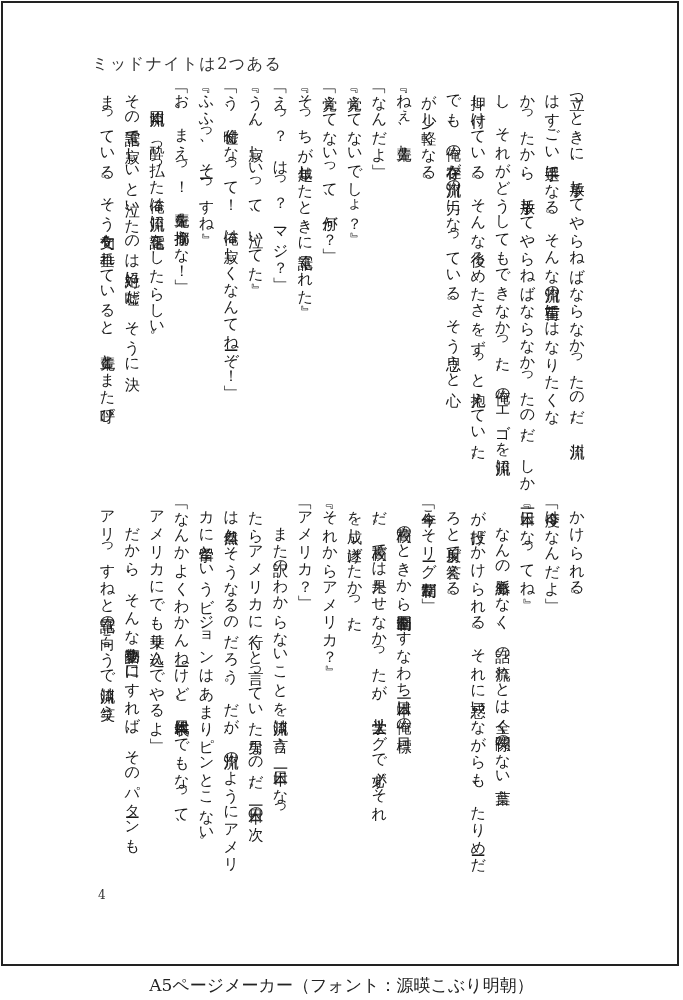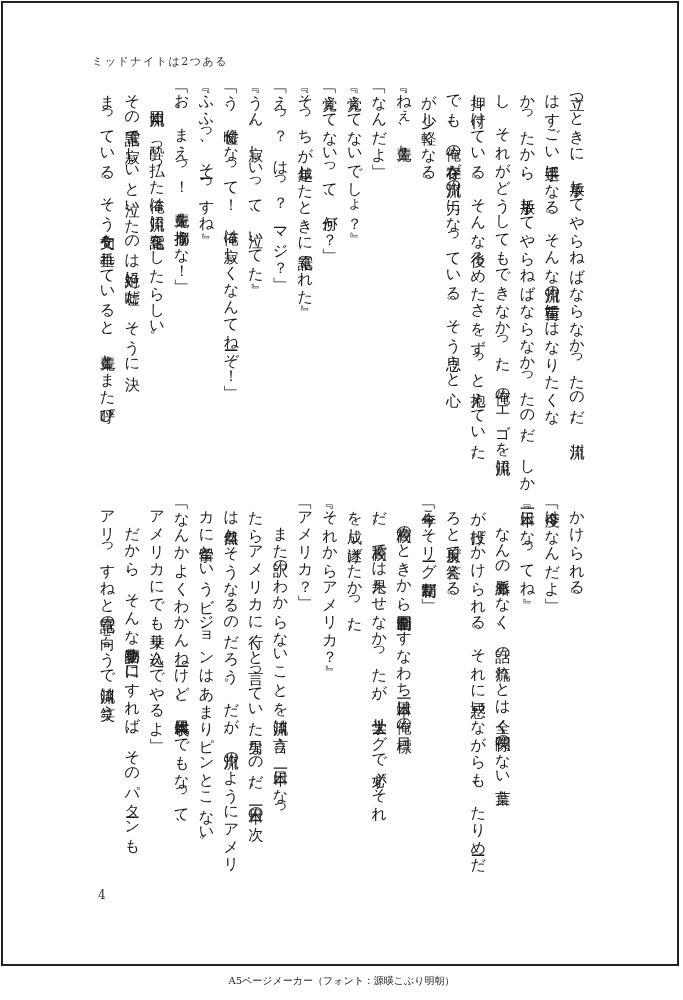--- a/index.html
+++ b/index.html
@@ -1,28 +1,28 @@
 <!DOCTYPE html>
 <html><head>
 <meta charset="utf-8">
 <style>
   html, body { margin: 0; padding: 0; background: #ffffff; }
   body { width: 683px; height: 1000px; position: relative; overflow: hidden;
          font-family: "DejaVu Serif", "Liberation Serif", serif; color: #1a1a1a; }
   .page-frame { position: absolute; left: 1px; top: 1px; width: 678px; height: 965px;
                 border-top: 2px solid #222; border-left: 2px solid #222; border-right: 2px solid #222; border-bottom: 2px solid #222;
                 box-sizing: border-box; }
-  .running-head { position: absolute; left: 92px; top: 54px; font-size: 11px; letter-spacing: 1.5px; color: #333; white-space: nowrap; }
+  .running-head { position: absolute; left: 92px; top: 54px; font-size: 16px; letter-spacing: 1.5px; color: #333; white-space: nowrap; }
   .text-block { position: absolute; writing-mode: vertical-rl; font-size: 15.2px; line-height: 24.7px;
                 letter-spacing: 0.2px; white-space: pre; }
   .block-top { right: 94px; top: 84px; height: 374px; }
   .block-bottom { right: 94px; top: 500px; height: 374px; }
   .text-block .line { display: block; }
   .page-number { position: absolute; left: 98px; top: 888px; font-size: 12px; color: #333; }
-  .footer-credit { position: absolute; left: 0; width: 683px; top: 974px; text-align: center; font-size: 10px; color: #222; white-space: nowrap; }
+  .footer-credit { position: absolute; left: 0; width: 683px; top: 974px; text-align: center; font-size: 17px; color: #222; white-space: nowrap; }
 </style>
 </head>
 <body>
 
 <div class="page-frame"></div>
 
 <div class="running-head">ミッドナイトは2つある</div>
 
 <div class="text-block block-top"><span class="line">立つときに、手放してやらねばならなかったのだ。流川</span><span class="line">はすごい選手になる。そんな流川の重荷にはなりたくな</span><span class="line">かったから、手放してやらねばならなかったのだ。しか</span><span class="line">し、それがどうしてもできなかった。俺のエゴを流川に</span><span class="line">押し付けている。そんな後ろめたさをずっと抱えていた。</span><span class="line">でも、俺の存在が流川の力になっている。そう思うと心</span><span class="line">が少し軽くなる。</span><span class="line">『ねぇ、先輩』</span><span class="line">「なんだよ」</span><span class="line">『覚えてないでしょ？』</span><span class="line">「覚えてないって、何が？」</span><span class="line">『そっちが年越したときに電話くれた』</span><span class="line">「えっ？　はっ？　マジ？」</span><span class="line">『うん。寂しいって、泣いてた』</span><span class="line">「う、嘘付くなって！　俺は寂しくなんてねーぞ！」</span><span class="line">『ふふっ、そーっすね』</span><span class="line">「お、まえっ！　先輩を揶揄うな！」</span><span class="line">　流川曰く、酔っ払った俺は流川に電話をしたらしい。</span><span class="line">その電話で寂しいと泣いたのは絶対に嘘だ。そうに決</span><span class="line">まっている。そう文句を垂れていると、先輩とまた呼び</span></div>
 

